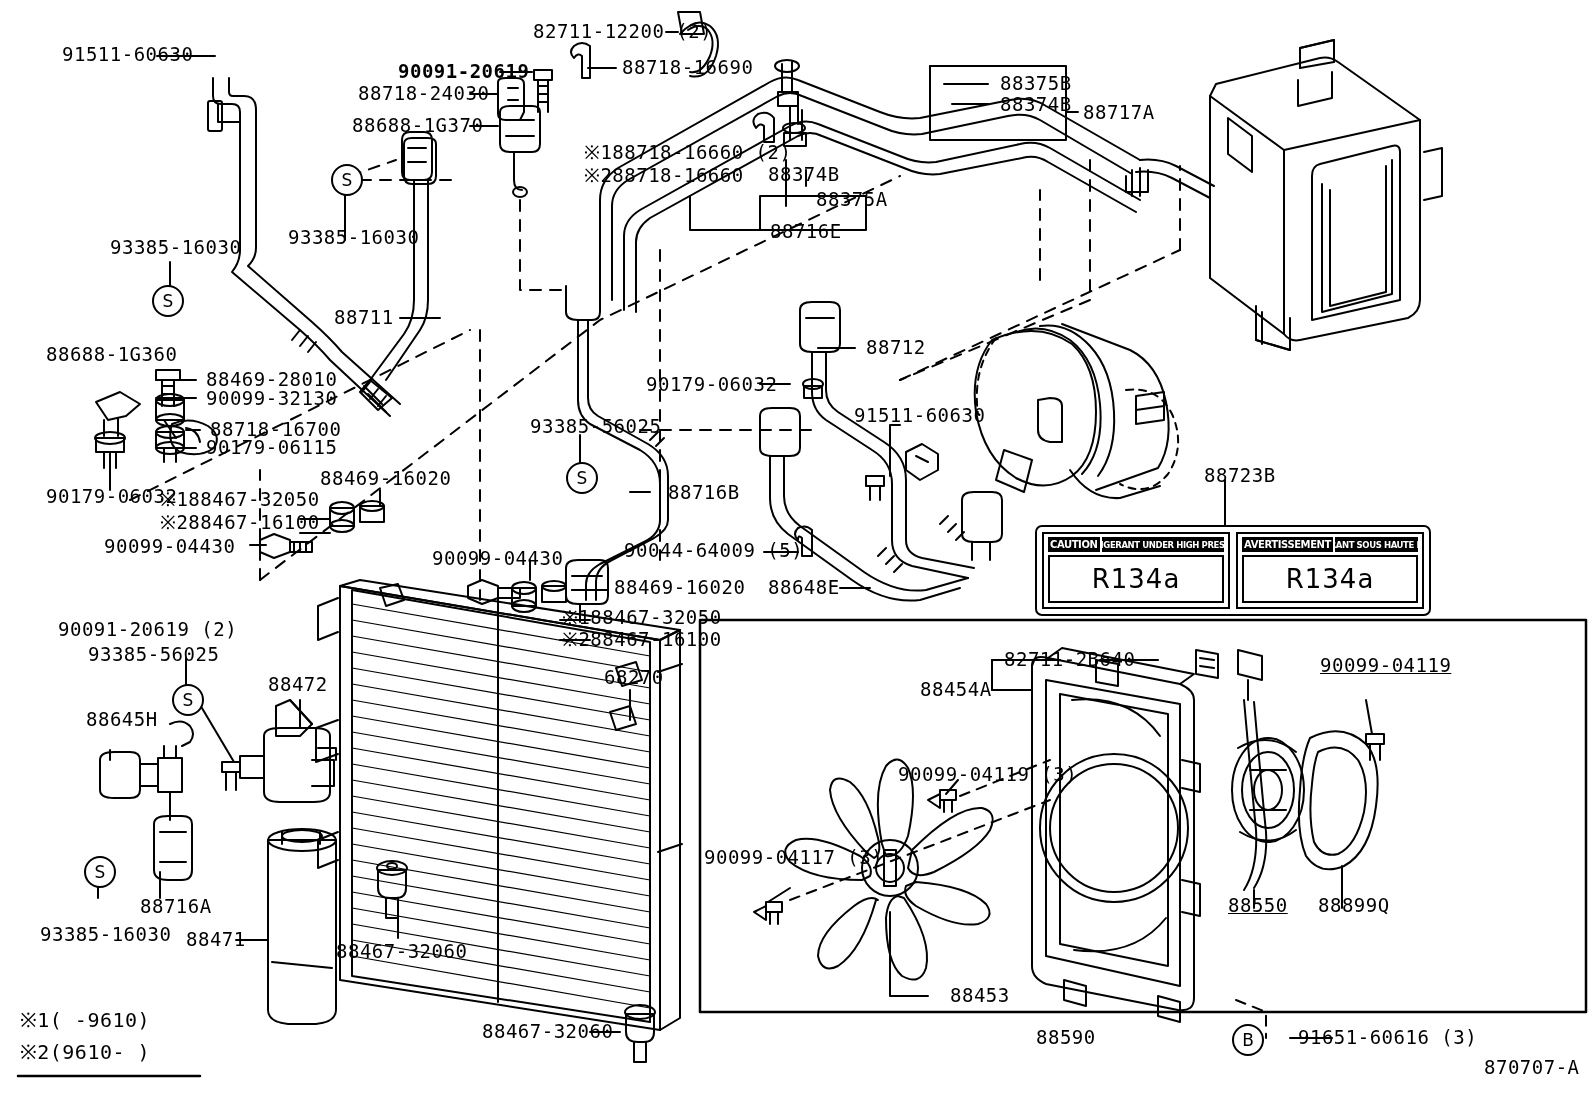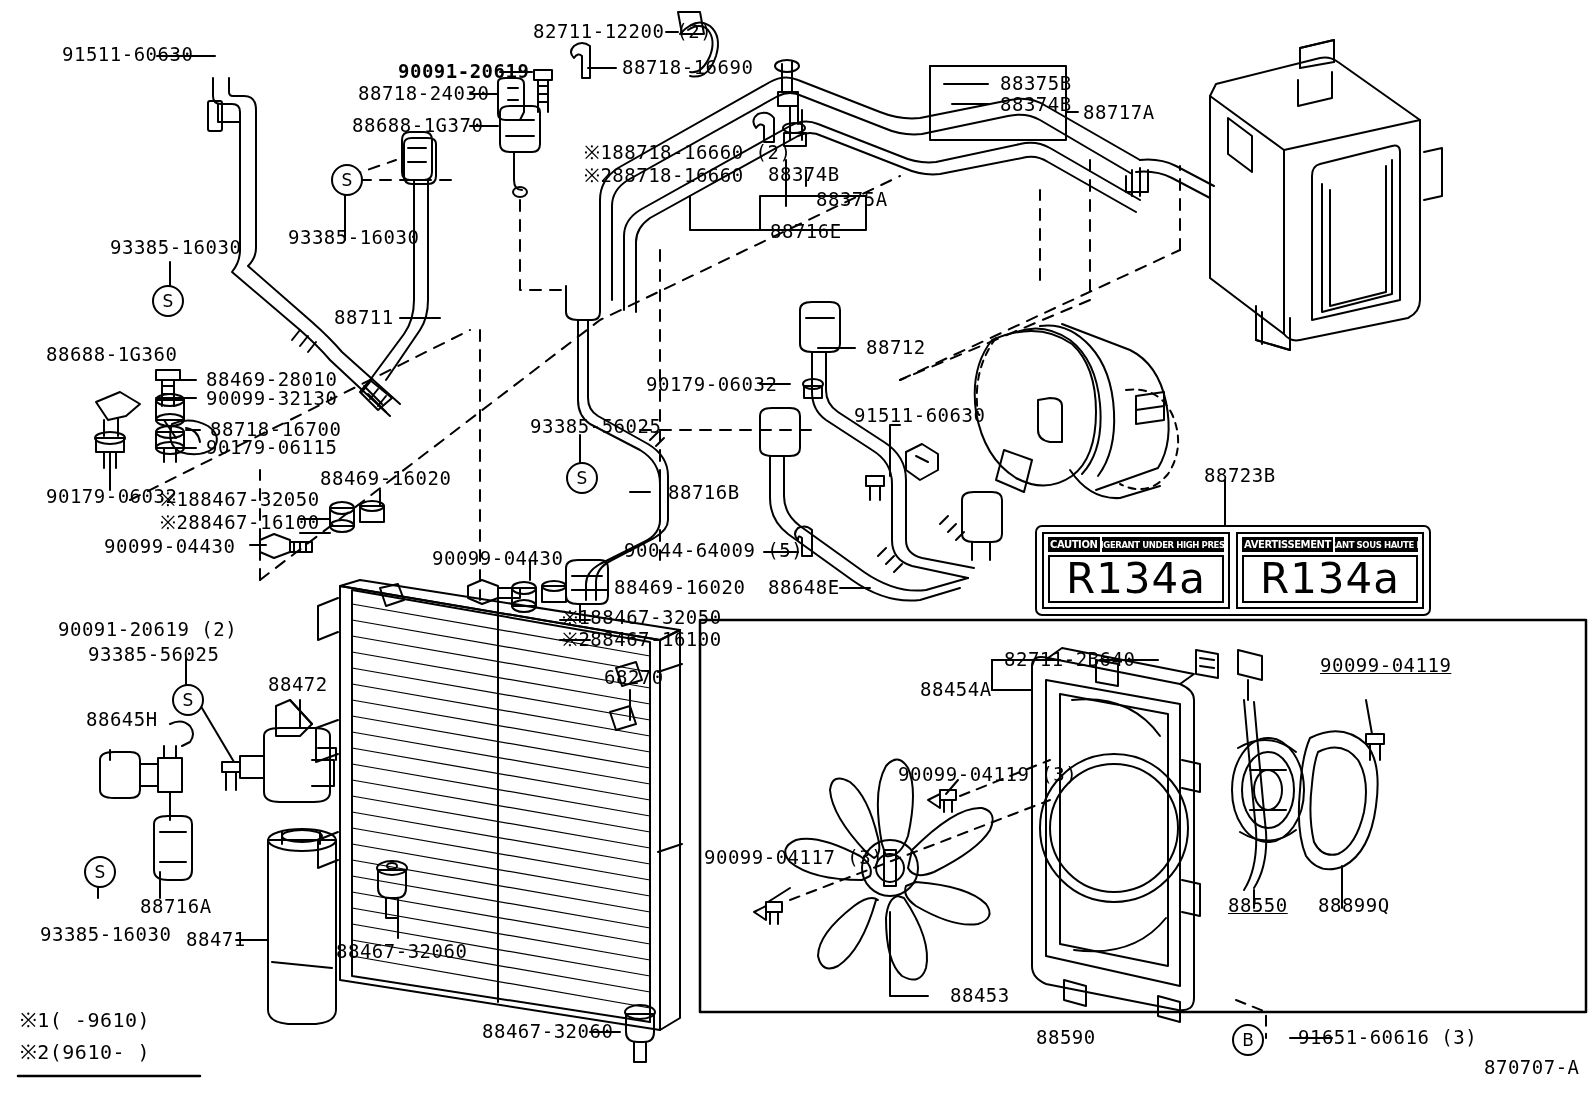--- a/index.html
+++ b/index.html
@@ -16,21 +16,21 @@
              display:flex;flex-direction:column;gap:3px;width:176px;}
   .r134-bar{display:flex;gap:2px;height:15px;align-items:stretch;}
   .r134-cap{background:#000;color:#fff;font-size:10px;font-weight:bold;
             font-family:"DejaVu Sans","Liberation Sans",sans-serif;
             display:flex;align-items:center;justify-content:center;padding:0 2px;
             letter-spacing:-0.4px;white-space:nowrap;overflow:hidden;}
   .r134-txt{background:#000;color:#fff;font-size:8.5px;font-weight:bold;
             font-family:"DejaVu Sans","Liberation Sans",sans-serif;
             display:flex;align-items:center;justify-content:center;flex:1;padding:0 2px;
             letter-spacing:-0.4px;white-space:nowrap;overflow:hidden;}
-  .r134-big{border:2px solid #000;text-align:center;font-size:42px;line-height:44px;
+  .r134-big{border:2px solid #000;text-align:center;font-size:26px;line-height:44px;
             font-family:"DejaVu Sans","Liberation Sans",sans-serif;letter-spacing:1px;}
   .footer-code{position:absolute;font-size:19px;}
   .circ{position:absolute;width:28px;height:28px;border:2px solid #000;border-radius:50%;
         display:flex;align-items:center;justify-content:center;font-size:17px;background:#fff;
         font-family:"DejaVu Sans","Liberation Sans",sans-serif;}
 </style>
 </head>
 <body>
 
 <div id="sheet">

